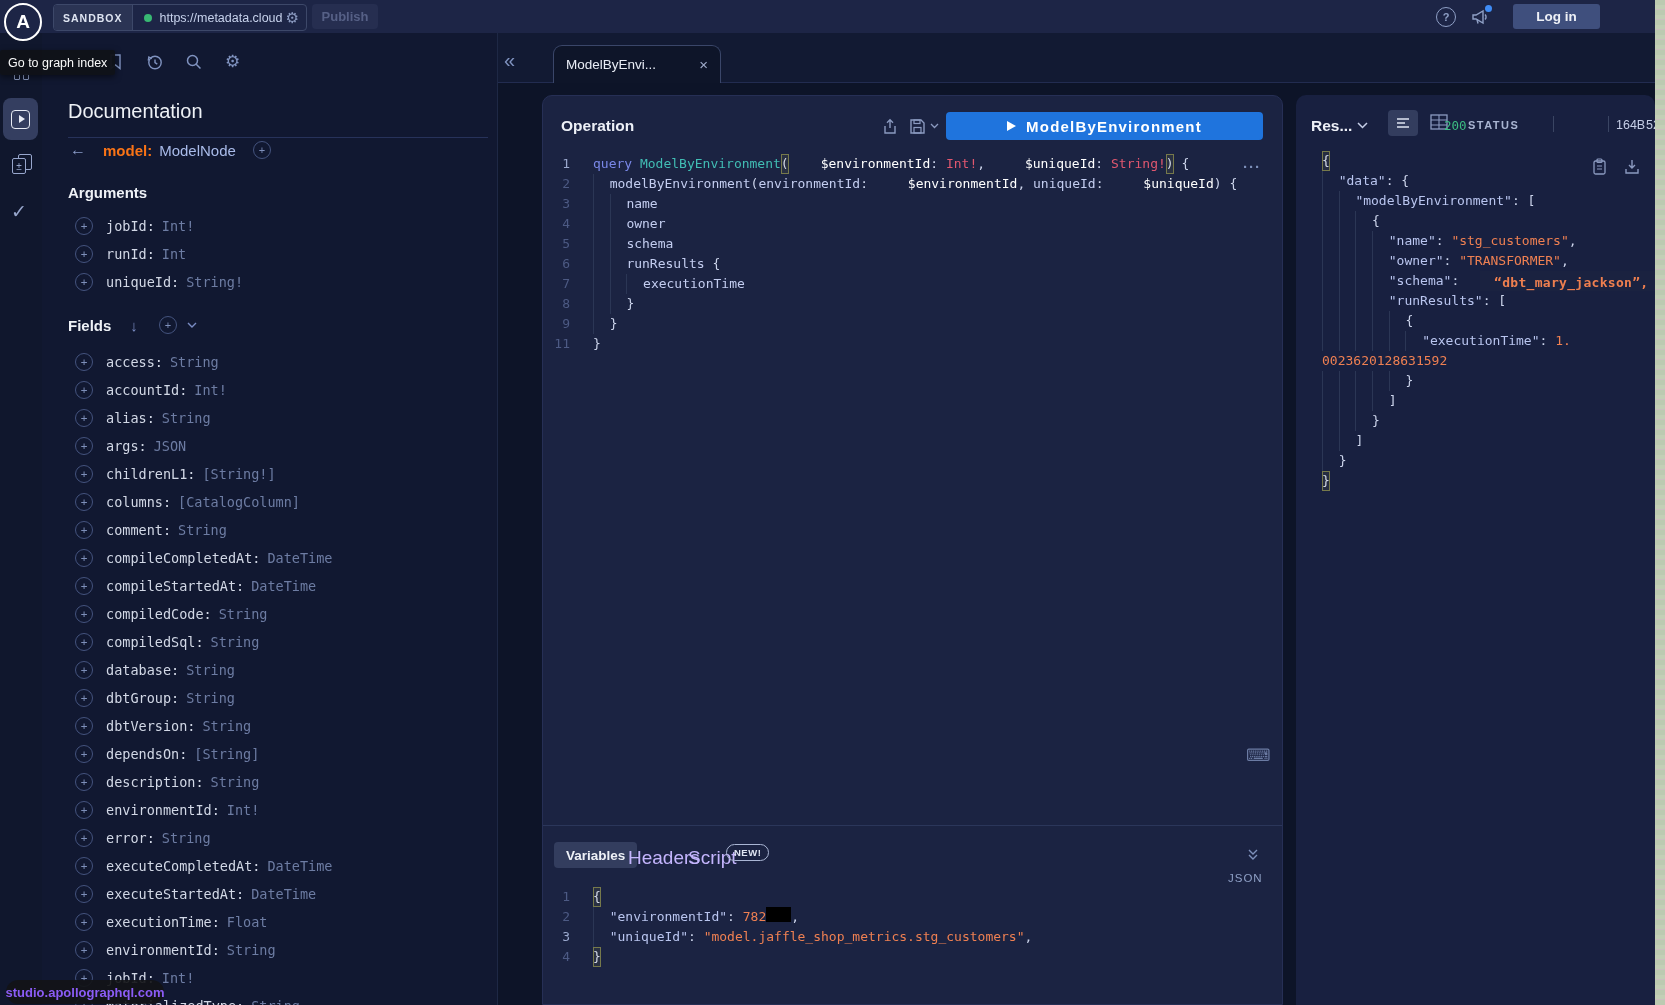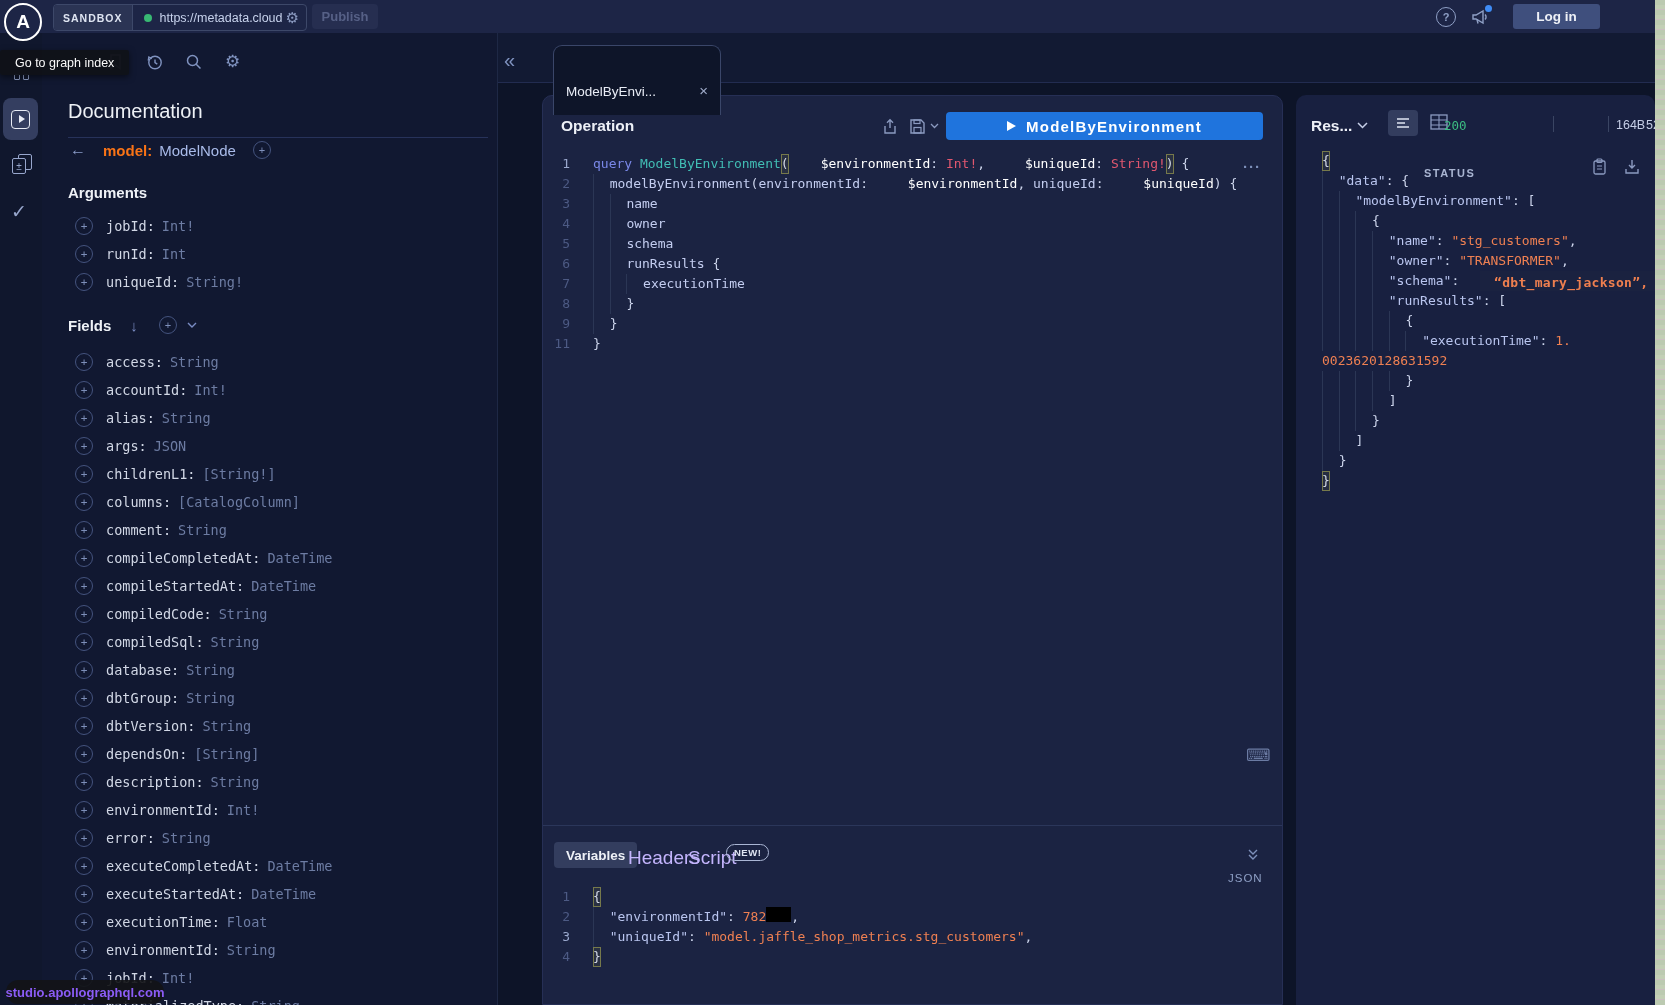--- a/index.html
+++ b/index.html
@@ -33,39 +33,39 @@
   .tri{width:0;height:0;border-left:6px solid #e8ecf5;border-top:4px solid transparent;border-bottom:4px solid transparent;margin-left:2px;}
   .difficon{left:11px;top:154px;width:22px;height:20px;}
   .diffb{position:absolute;left:7px;top:0;width:12px;height:14px;border:1.4px solid #97a6cc;border-radius:2px;}
   .difff{position:absolute;left:1px;top:4px;width:12px;height:14px;border:1.4px solid #97a6cc;border-radius:2px;
         background:#10172d;display:flex;align-items:center;justify-content:center;font-size:10px;color:#97a6cc;}
   .checkicon{left:11px;top:200px;font-size:19px;color:#97a6cc;}
   .graphdots{left:14px;top:74px;width:16px;height:8px;}
   .gd{position:absolute;width:4px;height:4px;border:1.2px solid #8b9ac0;border-radius:1px;}
   
   .tooltip{left:0;top:50px;height:25px;background:rgba(16,18,24,.96);border-radius:2px;z-index:50;
-        display:flex;align-items:center;padding:0 15px;font-size:12.5px;color:#fafafa;box-shadow:0 2px 6px rgba(0,0,0,.5);}
+        display:flex;align-items:center;padding:0 8px;font-size:12.5px;color:#fafafa;box-shadow:0 2px 6px rgba(0,0,0,.5);}
   
   .docs{left:42px;top:33px;width:455px;height:972px;background:#111831;}
   .docicon{color:#8093c0;}
   .h-doc{font-size:20px;font-weight:normal;color:#eef1f6;text-align:right;}
   .h-sec{font-size:15px;font-weight:bold;color:#eef1f6;}
   .hr{height:1px;background:#27325a;}
   .typename{color:#a9bbe9;}
   .plus{width:16px;height:16px;border:1.2px solid #44537e;border-radius:50%;flex:none;
         display:flex;align-items:center;justify-content:center;font-size:11px;color:#7e8fba;line-height:1;}
   .docrow{display:flex;align-items:center;height:28px;}
   .docname{margin-left:13px;font-size:13.5px;color:#d2d8e6;white-space:pre;}
   .doctype{font-size:13.5px;color:#6d7ca3;margin-left:7px;white-space:pre;}
   .fieldhdr-icon{color:#7a8cc4;}
   
   .tabbar{left:497px;top:33px;width:1158px;height:49px;background:#121a33;border-bottom:1px solid #222c50;}
   .vdiv{left:497px;top:33px;width:1px;height:972px;background:#1e2845;}
   .tab{left:553px;top:45px;width:142px;height:37px;background:#0e1529;border:1px solid #3a4669;border-bottom:none;
-        border-radius:9px 9px 0 0;display:flex;align-items:flex-end;padding:16px 12px;z-index:5;}
+        border-radius:9px 9px 0 0;display:flex;align-items:center;padding:0 12px;z-index:5;}
   .tablabel{font-size:13.5px;color:#e8ecf5;flex:1;white-space:nowrap;overflow:hidden;}
   .tabclose{font-size:15px;color:#9fabc9;margin-left:6px;}
   .plusbtn{left:706px;top:51px;font-size:20px;color:#7c8fd0;}
   .collapse{left:504px;top:49px;font-size:20px;color:#8093c0;}
   
   .card{left:542px;top:95px;width:741px;height:910px;background:#1b2342;border:1px solid #262f55;
         border-radius:10px 10px 0 0;box-sizing:border-box;}
   .cardhdr{font-size:15.5px;font-weight:bold;color:#edf0f7;}
   .runbtn{left:946px;top:112px;width:317px;height:28px;background:#1f74dd;border-radius:4px;
         display:flex;align-items:center;justify-content:center;gap:10px;}
@@ -437,21 +437,21 @@
     <svg class="ic" width="14" height="12" viewBox="0 0 14 12">
       <path d="M1 2h12M1 6h8M1 10h12" stroke="#dfe5f2" stroke-width="1.6"></path>
     </svg>
   </div>
   <div class="abs" style="left:1430px;top:114px;">
     <svg class="ic" width="18" height="16" viewBox="0 0 18 16">
       <rect x="1" y="1" width="16" height="14" fill="none" stroke="#8b9ac0" stroke-width="1.3"></rect>
       <path d="M1 6h16M1 11h16M9 1v14" stroke="#8b9ac0" stroke-width="1.1"></path>
     </svg>
   </div>
-  <div class="abs statuslbl" style="left:1424px;top:119px;margin-top:48px;">STATUS</div>
+  <div class="abs statuslbl" style="left:1468px;top:119px;">STATUS</div>
   <div class="abs statusval" style="left:1444px;top:118px;">200</div>
   <div class="abs vsep" style="left:1553px;top:116px;"></div>
   <div class="abs metric" style="left:1646px;top:118px;">520ms</div>
   <div class="abs vsep" style="left:1608px;top:116px;"></div>
   <div class="abs metric" style="left:1616px;top:118px;">164B</div>
   <div class="abs" style="left:1592px;top:158px;">
     <svg class="ic" width="15" height="17" viewBox="0 0 15 17">
       <rect x="2" y="3" width="11" height="13" rx="1.5" fill="none" stroke="#8b9ac0" stroke-width="1.3"></rect>
       <rect x="5" y="1" width="5" height="3.5" rx="1" fill="none" stroke="#8b9ac0" stroke-width="1.2"></rect>
       <path d="M5 8h5M5 11h5" stroke="#8b9ac0" stroke-width="1.1"></path>

